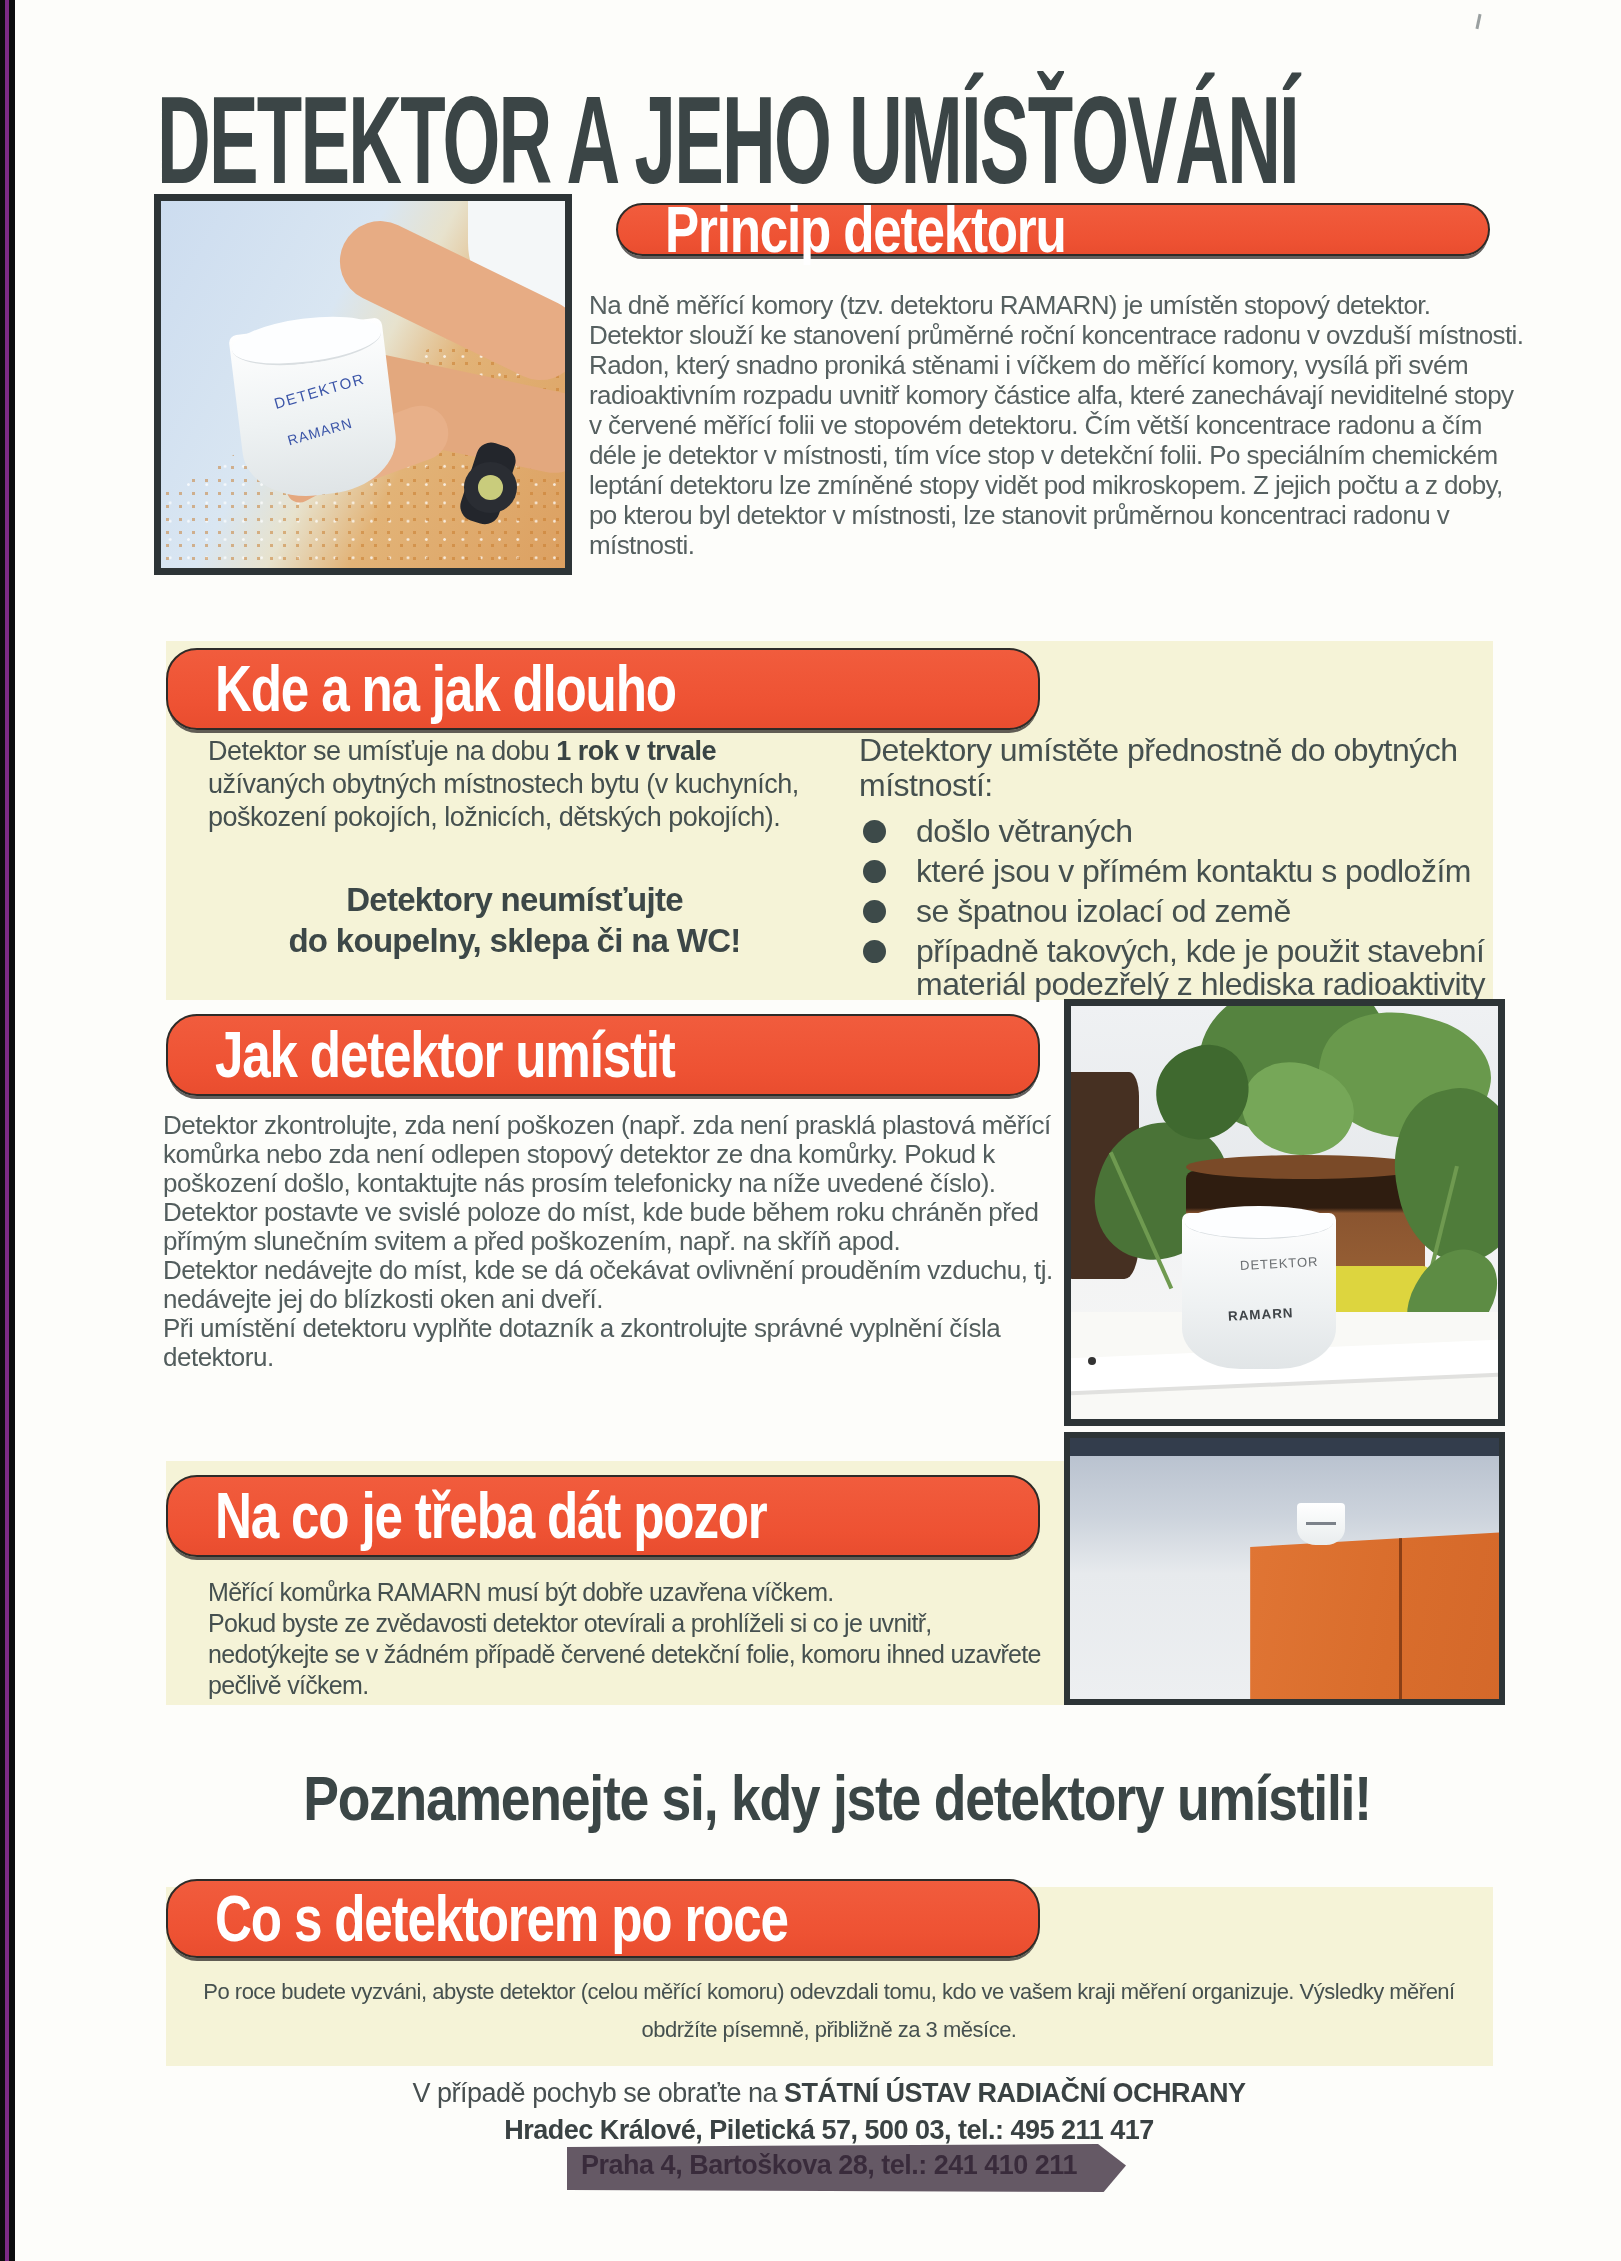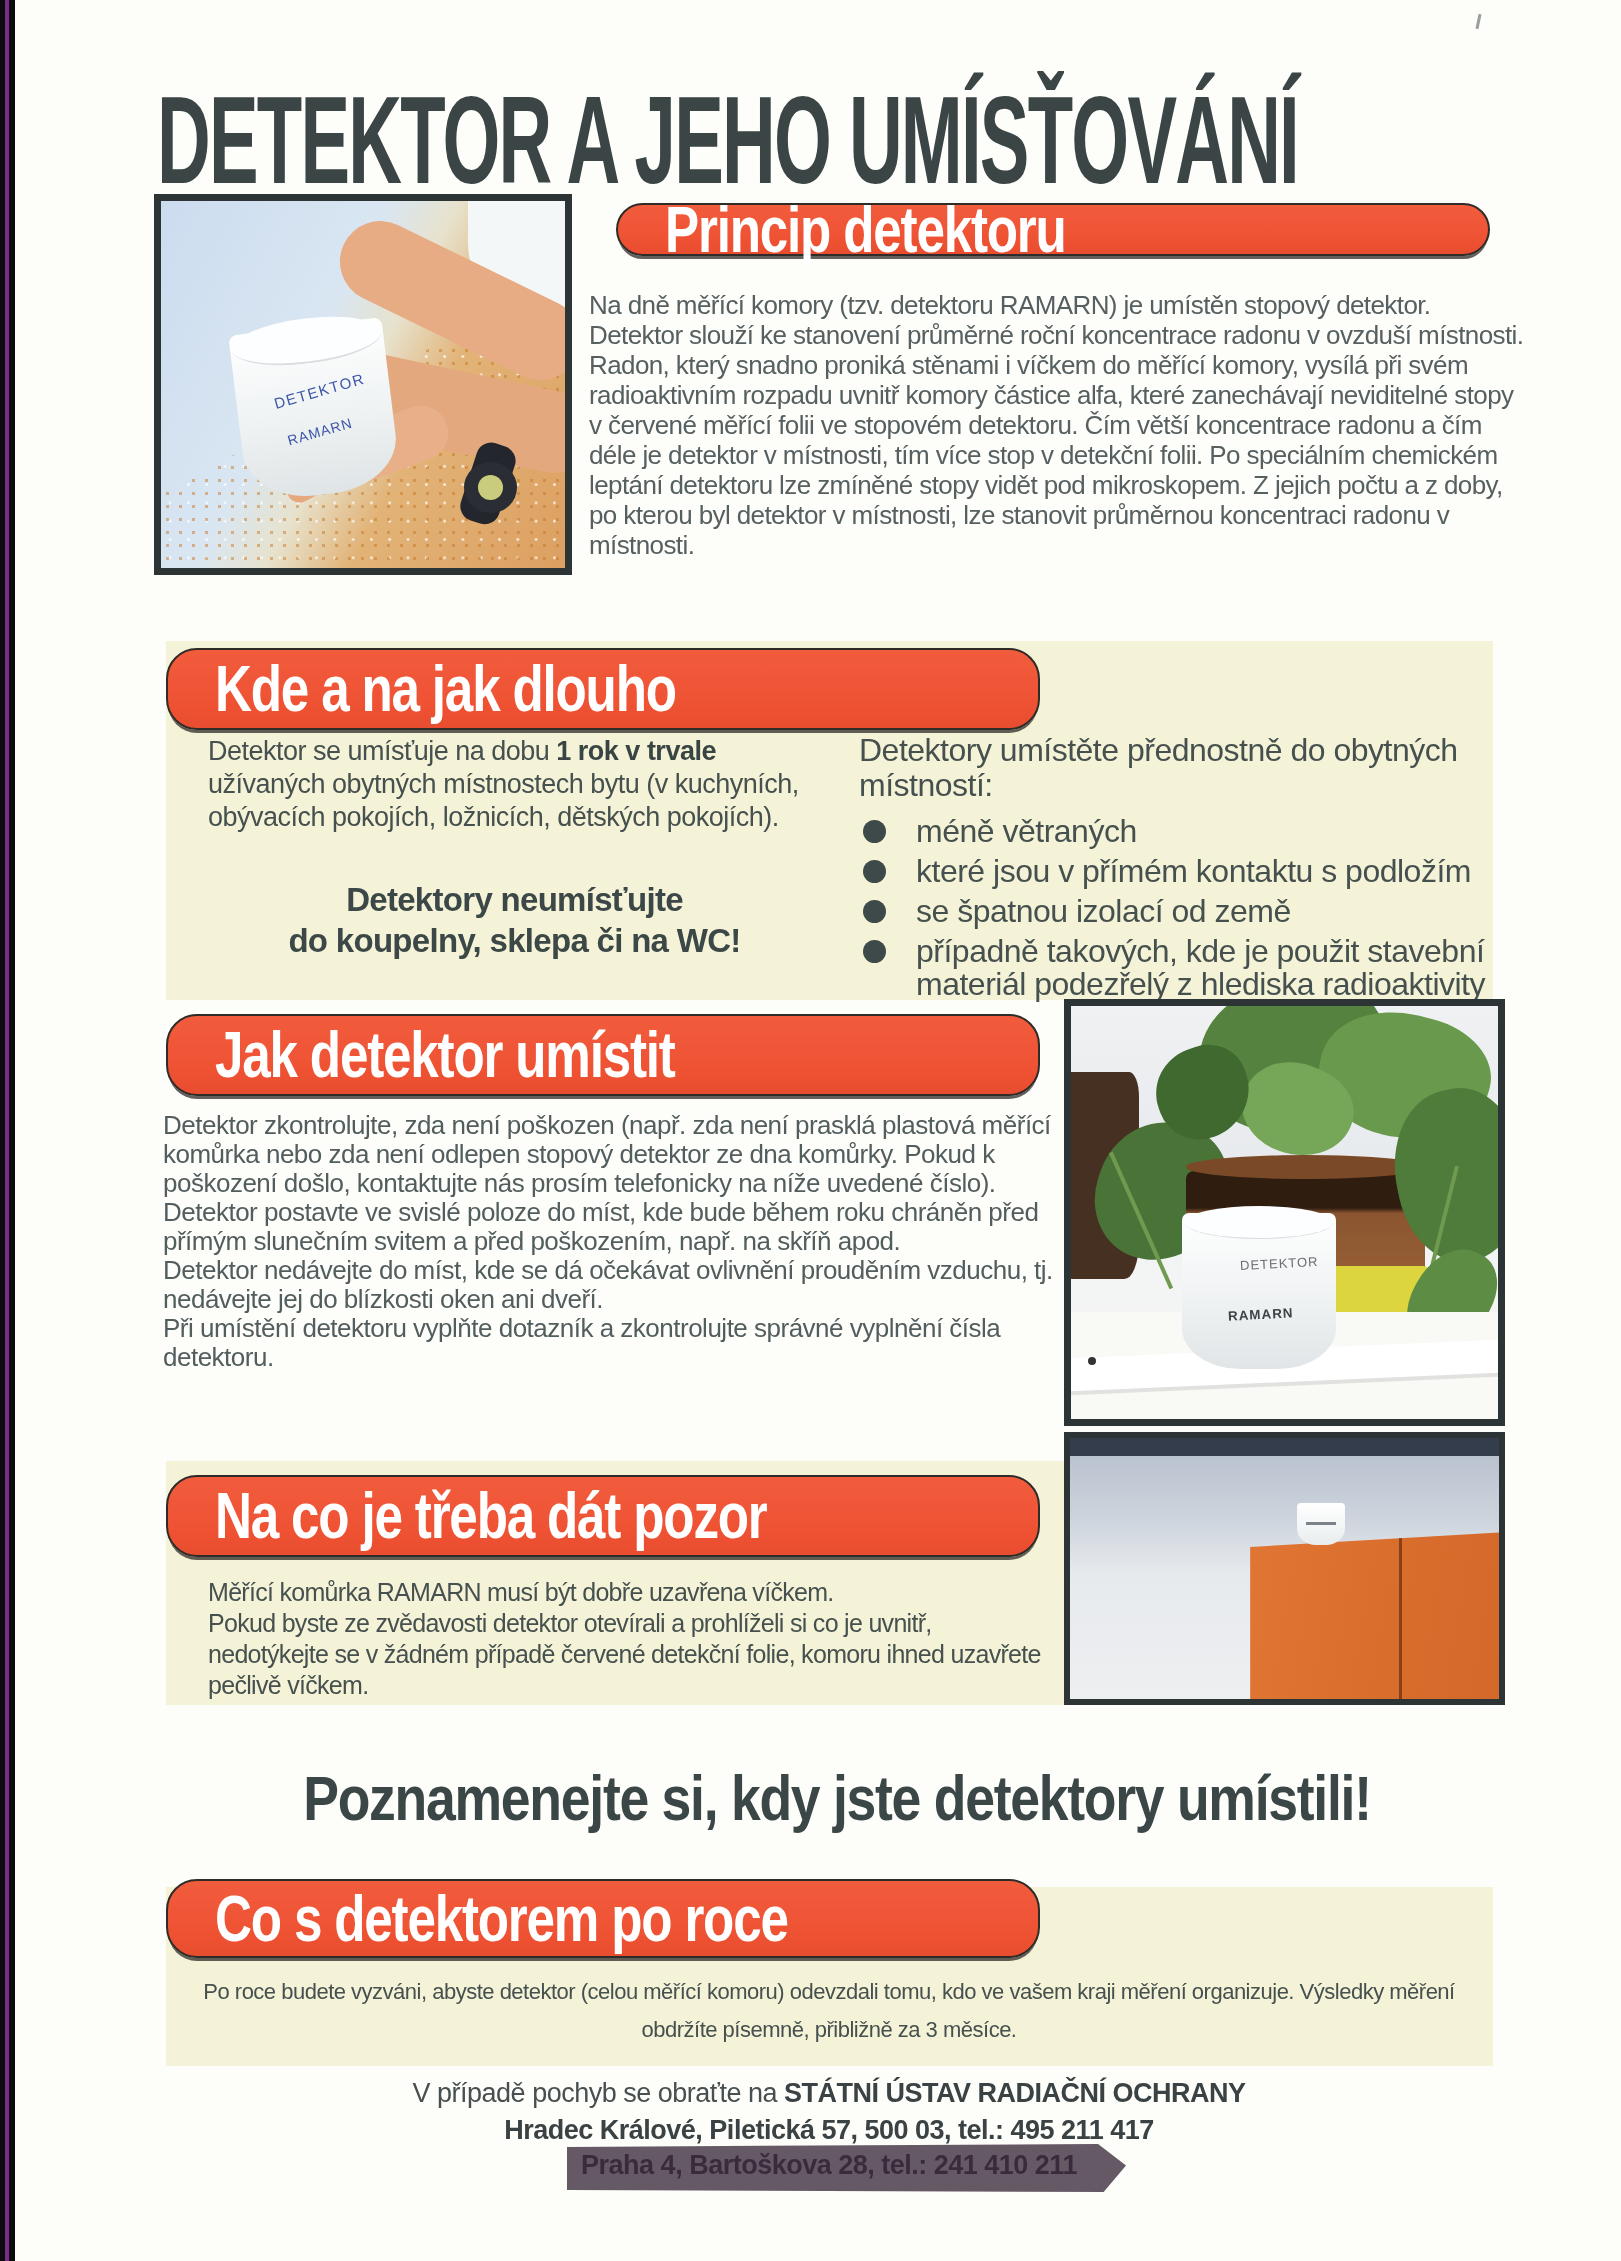--- a/index.html
+++ b/index.html
@@ -194,31 +194,31 @@
 
   <div class="hdr hdr-princip">
     <span>Princip detektoru</span>
   </div>
   <p class="princip-body">Na dně měřící komory (tzv. detektoru RAMARN) je umístěn stopový detektor. Detektor slouží ke stanovení průměrné roční koncentrace radonu v ovzduší místnosti. Radon, který snadno proniká stěnami i víčkem do měřící komory, vysílá při svém radioaktivním rozpadu uvnitř komory částice alfa, které zanechávají neviditelné stopy v červené měřící folii ve stopovém detektoru. Čím větší koncentrace radonu a čím déle je detektor v místnosti, tím více stop v detekční folii. Po speciálním chemickém leptání detektoru lze zmíněné stopy vidět pod mikroskopem. Z jejich počtu a z doby, po kterou byl detektor v místnosti, lze stanovit průměrnou koncentraci radonu v místnosti.</p>
 
   <div class="cream cream1"></div>
   <div class="hdr hdr-kde">
     <span>Kde a na jak dlouho</span>
   </div>
-  <p class="kde-left"><span>Detektor se umísťuje na dobu </span><b>1 rok v trvale</b><span> užívaných obytných místnostech bytu (v kuchyních, obývacích pokojích, ložnicích, dětských pokojích).</span></p>
+  <p class="kde-left"><span>Detektor se umísťuje na dobu </span><b>1 rok v trvale</b><span> užívaných obytných místnostech bytu (v kuchyních, poškození pokojích, ložnicích, dětských pokojích).</span></p>
   <div class="kde-warning">
     <span>Detektory neumísťujte</span><br>
     <span>do koupelny, sklepa či na WC!</span>
   </div>
   <div class="kde-right">
     <p class="intro">Detektory umístěte přednostně do obytných místností:</p>
     <ul>
       <li>
           <span class="dot"></span>
-          <span>méně větraných</span>
+          <span>došlo větraných</span>
         </li>
       <li>
           <span class="dot"></span>
           <span>které jsou v přímém kontaktu s podložím</span>
         </li>
       <li>
           <span class="dot"></span>
           <span>se špatnou izolací od země</span>
         </li>
       <li>

